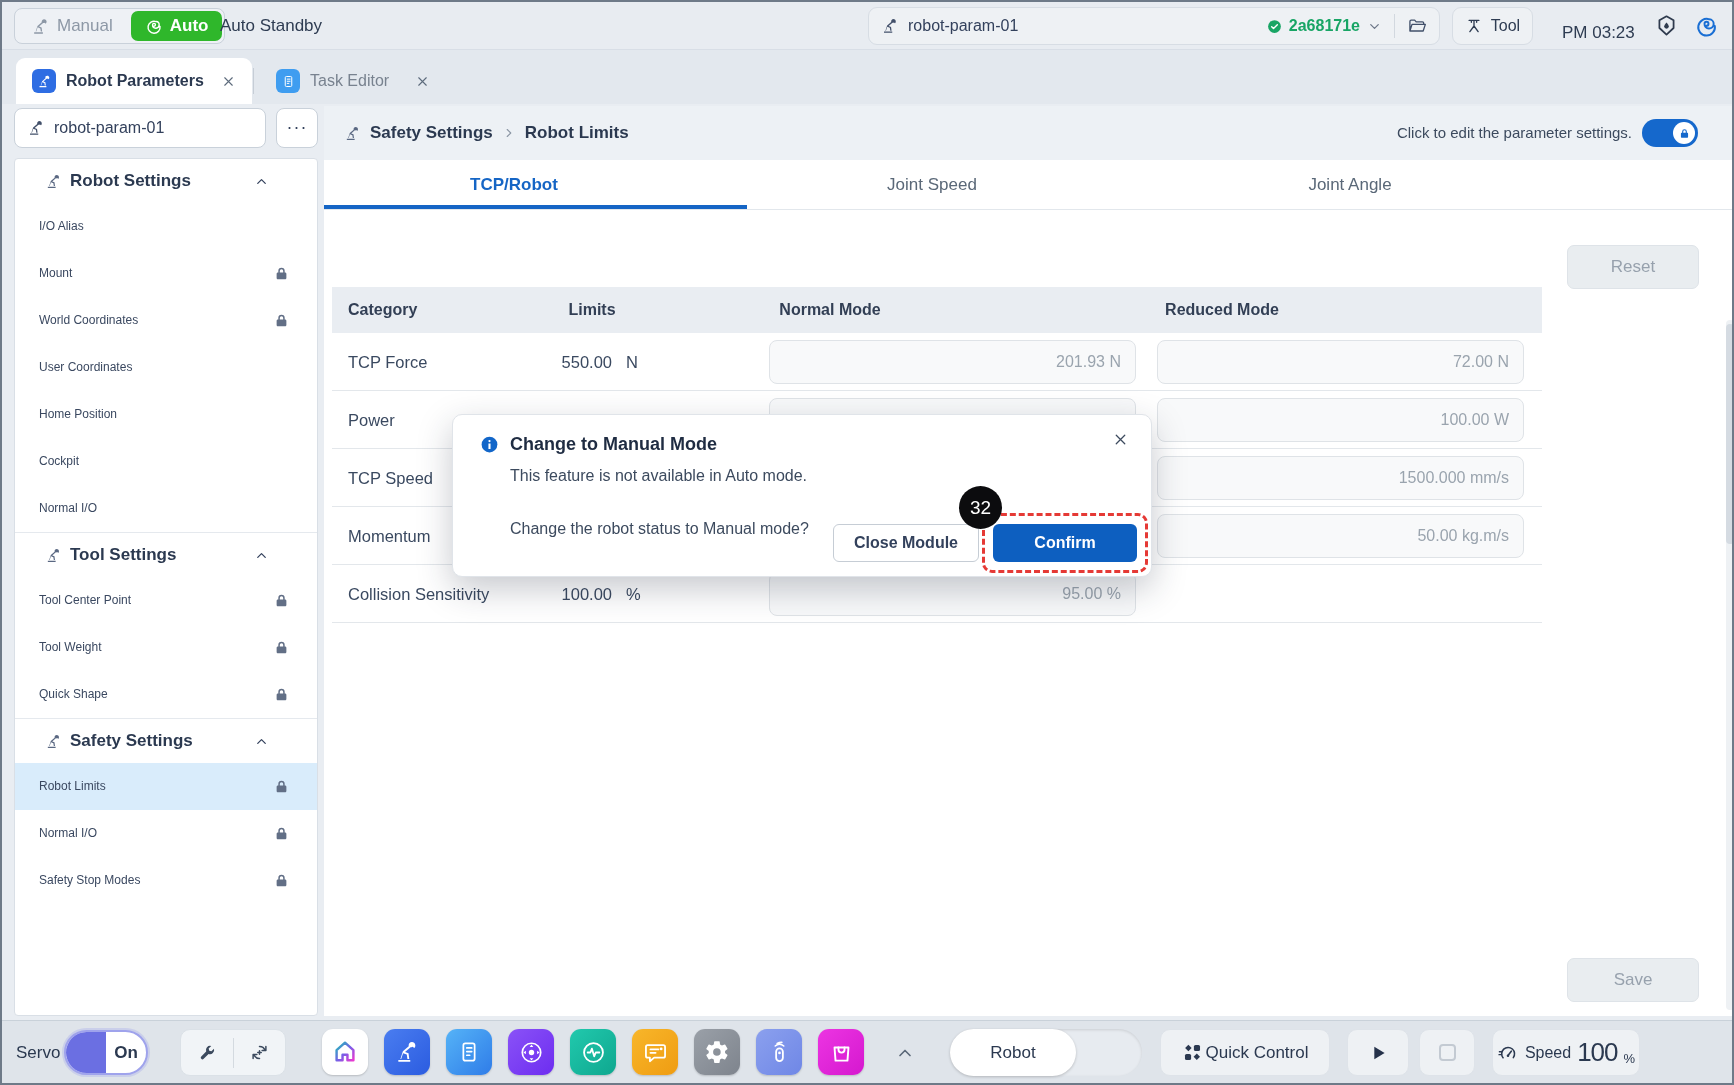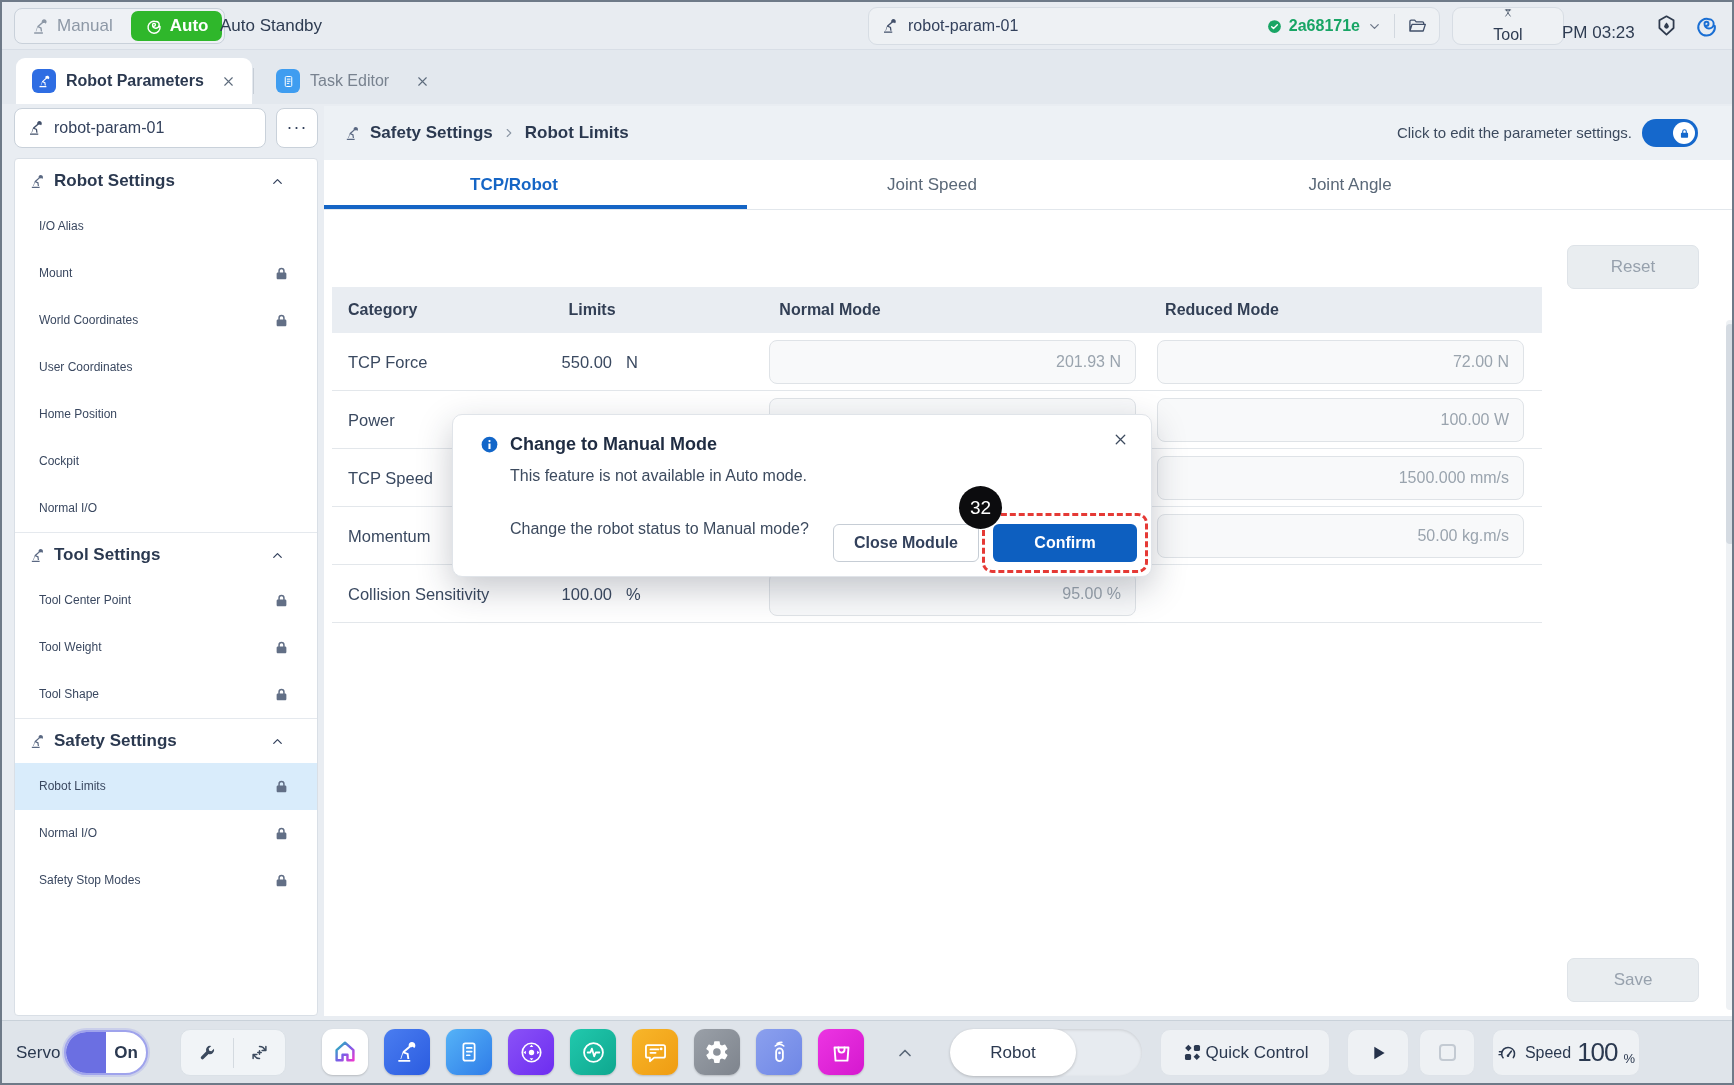--- a/index.html
+++ b/index.html
@@ -16,43 +16,43 @@
   .mode-manual{display:flex;align-items:center;gap:7px;padding:0 16px;color:#8d98a6;font-size:17px;height:100%;}
   .mode-auto{display:flex;align-items:center;gap:7px;padding:0 14px;margin:2px;height:30px;border-radius:7px;
     background:#2fb72b;color:#fff;font-weight:700;font-size:17px;}
   .status-text{position:absolute;left:218px;top:0;line-height:48px;font-size:17px;color:#2e3c52;}
   .param-pill{position:absolute;left:866px;top:5px;width:572px;height:38px;background:#eef1f4;
     border:1px solid #d7dde4;border-radius:9px;display:flex;align-items:center;padding:0 12px;}
   .param-pill .pname{margin-left:9px;font-size:16px;color:#33415c;}
   .param-pill .spacer{flex:1;}
   .commit{display:flex;align-items:center;gap:6px;color:#18a565;font-weight:700;font-size:16px;}
   .vdiv{width:1px;height:24px;background:#d2d8df;margin:0 12px;}
-  .tool-btn{position:absolute;left:1450px;top:5px;width:112px;height:38px;background:#eef1f4;border:1px solid #d7dde4;
-    border-radius:9px;display:flex;align-items:center;justify-content:center;gap:8px;font-size:16px;color:#2e3c52;flex-direction:column;}
+  .tool-btn{position:absolute;left:1450px;top:5px;width:81px;height:38px;background:#eef1f4;border:1px solid #d7dde4;
+    border-radius:9px;display:flex;align-items:center;justify-content:center;gap:8px;font-size:16px;color:#2e3c52;}
   .time-text{position:absolute;left:1560px;top:7px;line-height:48px;font-size:17px;color:#2e3c52;}
   .tb-icon{position:absolute;top:11px;}
 
   
   .tabstrip{position:absolute;left:0;top:48px;right:0;height:54px;background:#e3e8ee;}
   .wtab{position:absolute;bottom:0;height:46px;display:flex;align-items:center;gap:10px;padding:0 16px;border-radius:9px 9px 0 0;}
   .wtab.active{left:14px;width:236px;background:#ffffff;}
   .wtab.inactive{left:258px;width:186px;color:#78828f;}
   .wtab .tabicon{width:24px;height:24px;border-radius:6px;display:flex;align-items:center;justify-content:center;}
   .wtab .lbl{font-size:16px;font-weight:600;color:#2b3950;white-space:nowrap;}
   .wtab.inactive .lbl{color:#78828f;font-weight:400;}
   .wtab .x{margin-left:auto;color:#5d6b7c;font-size:15px;}
   .wtab-div{position:absolute;left:251px;bottom:10px;width:1px;height:26px;background:#c6cdd6;}
 
   
   .side-name{position:absolute;left:12px;top:106px;width:252px;height:40px;background:#fff;border:1px solid #c9d1da;
     border-radius:8px;display:flex;align-items:center;padding:0 12px;gap:9px;font-size:16px;color:#33415c;}
   .side-more{position:absolute;left:274px;top:106px;width:42px;height:40px;background:#fff;border:1px solid #c9d1da;
     border-radius:8px;text-align:center;line-height:36px;font-size:18px;color:#33415c;letter-spacing:1px;}
   .side-panel{position:absolute;left:12px;top:156px;width:304px;height:858px;background:#fff;border:1px solid #d9dfe6;border-radius:4px;overflow:hidden;}
-  .sec-hdr{height:44px;display:flex;align-items:center;gap:8px;padding:0 14px;font-size:17px;font-weight:700;color:#2b3950;}
+  .sec-hdr{height:44px;display:flex;align-items:center;gap:8px;padding:0 30px;font-size:17px;font-weight:700;color:#2b3950;}
   .sec-hdr .chev{margin-left:auto;margin-right:18px;}
   .side-item{position:relative;height:47px;line-height:47px;padding-left:24px;font-size:12px;color:#3a4860;}
   .side-item.active{background:#d9ecfb;}
   .side-item .lock{position:absolute;right:28px;top:16px;color:#626f86;}
   .sec-sep{height:1px;background:#e5e9ee;margin:0;}
   .side-scroll{position:absolute;right:3px;top:158px;width:12px;height:854px;}
   .side-scroll .arr{position:absolute;left:0;width:12px;text-align:center;font-size:9px;color:#1b1f24;font-family:"DejaVu Sans",sans-serif;}
   .side-scroll .track{position:absolute;left:1px;top:16px;bottom:16px;width:10px;background:#eef1f4;border-radius:5px;}
   .side-scroll .thumb{position:absolute;left:1px;top:150px;width:10px;height:430px;background:#c9cfd7;border-radius:5px;}
 
@@ -368,21 +368,21 @@
         </svg>
     </div>
     <div class="side-item"><span>Tool Center Point</span>
       <svg class="ic lock" width="15" height="15">
           <use href="#i-lock"></use>
         </svg></div>
     <div class="side-item"><span>Tool Weight</span>
       <svg class="ic lock" width="15" height="15">
           <use href="#i-lock"></use>
         </svg></div>
-    <div class="side-item"><span>Tool Shape</span>
+    <div class="side-item"><span>Quick Shape</span>
       <svg class="ic lock" width="15" height="15">
           <use href="#i-lock"></use>
         </svg></div>
 
     <div class="sec-sep"></div>
     <div class="sec-hdr">
       <svg class="ic" width="17" height="17" style="color:#5a6882">
           <use href="#i-robot"></use>
         </svg>
       <span>Safety Settings</span>

